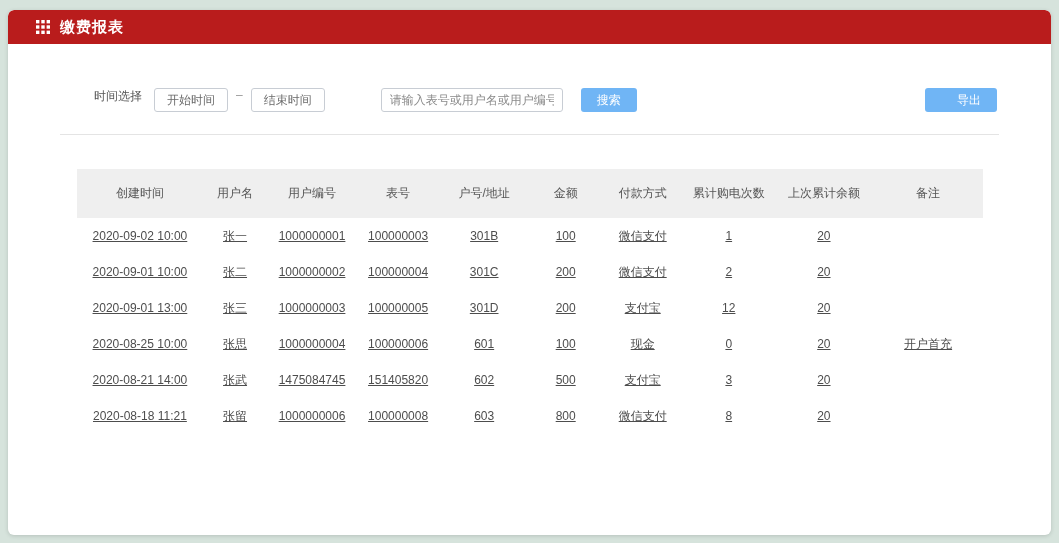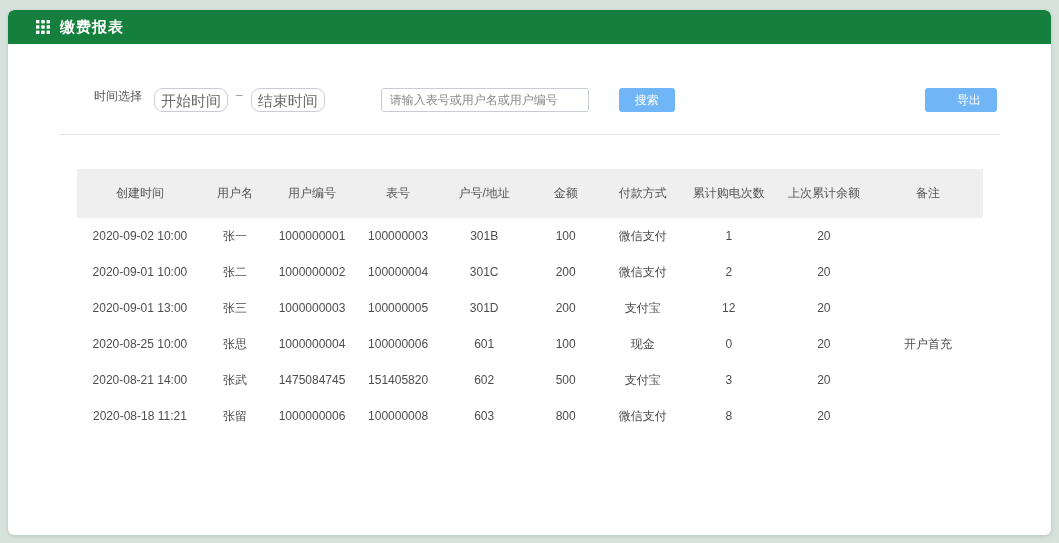--- a/index.html
+++ b/index.html
@@ -14,50 +14,50 @@
     position: absolute;
     left: 8px; top: 10px;
     width: 1043px; height: 525px;
     background: #ffffff;
     border-radius: 6px;
     box-shadow: 0 1px 4px rgba(0,0,0,0.15);
     overflow: hidden;
   }
   .titlebar {
     height: 34px;
-    background: #15803d;
+    background: #b91c1c;
     border-radius: 6px 6px 0 0;
     display: flex;
     align-items: center;
     padding-left: 28px;
     color: #ffffff;
   }
   .titlebar .grid-icon { display: inline-block; width: 14px; height: 14px; margin-right: 10px; }
   .titlebar .page-title { font-size: 15px; font-weight: bold; letter-spacing: 1px; }
 
   .filter-row {
     display: flex;
     margin: 44px 48px 0 48px;
     height: 26px;
   }
   .filter-label { margin-left: 38px; margin-right: 12px; color: #555; }
   .time-input {
     width: 74px; height: 24px;
     border: 1px solid #c8cdd4;
-    border-radius: 9px;
+    border-radius: 3px;
     text-align: center;
-    font-size: 15px;
+    font-size: 12px;
     color: #555;
     font-family: "Liberation Sans", "DejaVu Sans", sans-serif;
     outline: none;
   }
   .time-input::placeholder { color: #6b6b6b; opacity: 1; }
   .range-sep { margin: 0 8px; color: #999; }
   .search-input {
-    width: 208px; height: 24px;
+    width: 182px; height: 24px;
     margin-left: 56px;
     border: 1px solid #c8cdd4;
     border-radius: 3px;
     padding: 0 8px;
     font-size: 12px;
     color: #ec4899;
     font-family: "Liberation Sans", "DejaVu Sans", sans-serif;
     outline: none;
   }
   .search-input::placeholder { color: #8a8a8a; opacity: 1; }
@@ -65,21 +65,21 @@
     height: 24px;
     padding: 0 16px;
     background: #70b5f5;
     border: none;
     border-radius: 3px;
     color: #ffffff;
     font-size: 12px;
     cursor: pointer;
     font-family: "Liberation Sans", "DejaVu Sans", sans-serif;
   }
-  .btn-search { margin-left: 30px; }
+  .btn-search { margin-left: 18px; }
   .btn-export { margin-left: auto; margin-right: 6px; padding-left: 32px; }
 
   .divider {
     height: 1px;
     background: #e4e4e4;
     margin: 20px 52px 0 52px;
   }
 
   .table-wrap {
     width: 906px;
@@ -100,20 +100,21 @@
     text-align: center;
     padding: 16px 2px;
   }
   table.report tbody td {
     height: 36px;
     text-align: center;
     padding: 0 2px;
     background: #ffffff;
     white-space: nowrap;
     overflow: hidden;
+    text-decoration: underline;
   }
   
   col.c0 { width: 14%; }  
   col.c1 { width: 7%;  }  
   col.c2 { width: 10%; }  
   col.c3 { width: 9%;  }  
   col.c4 { width: 10%; }  
   col.c5 { width: 8%;  }  
   col.c6 { width: 9%;  }  
   col.c7 { width: 10%; }  

